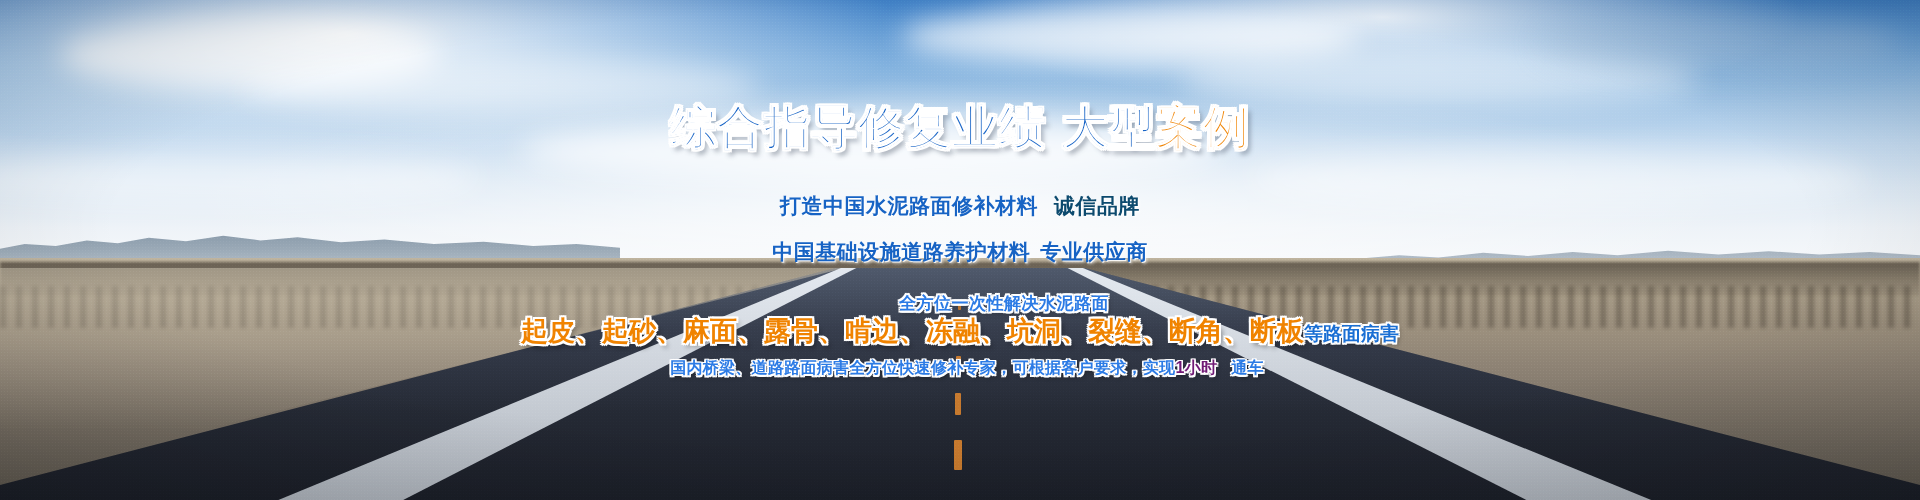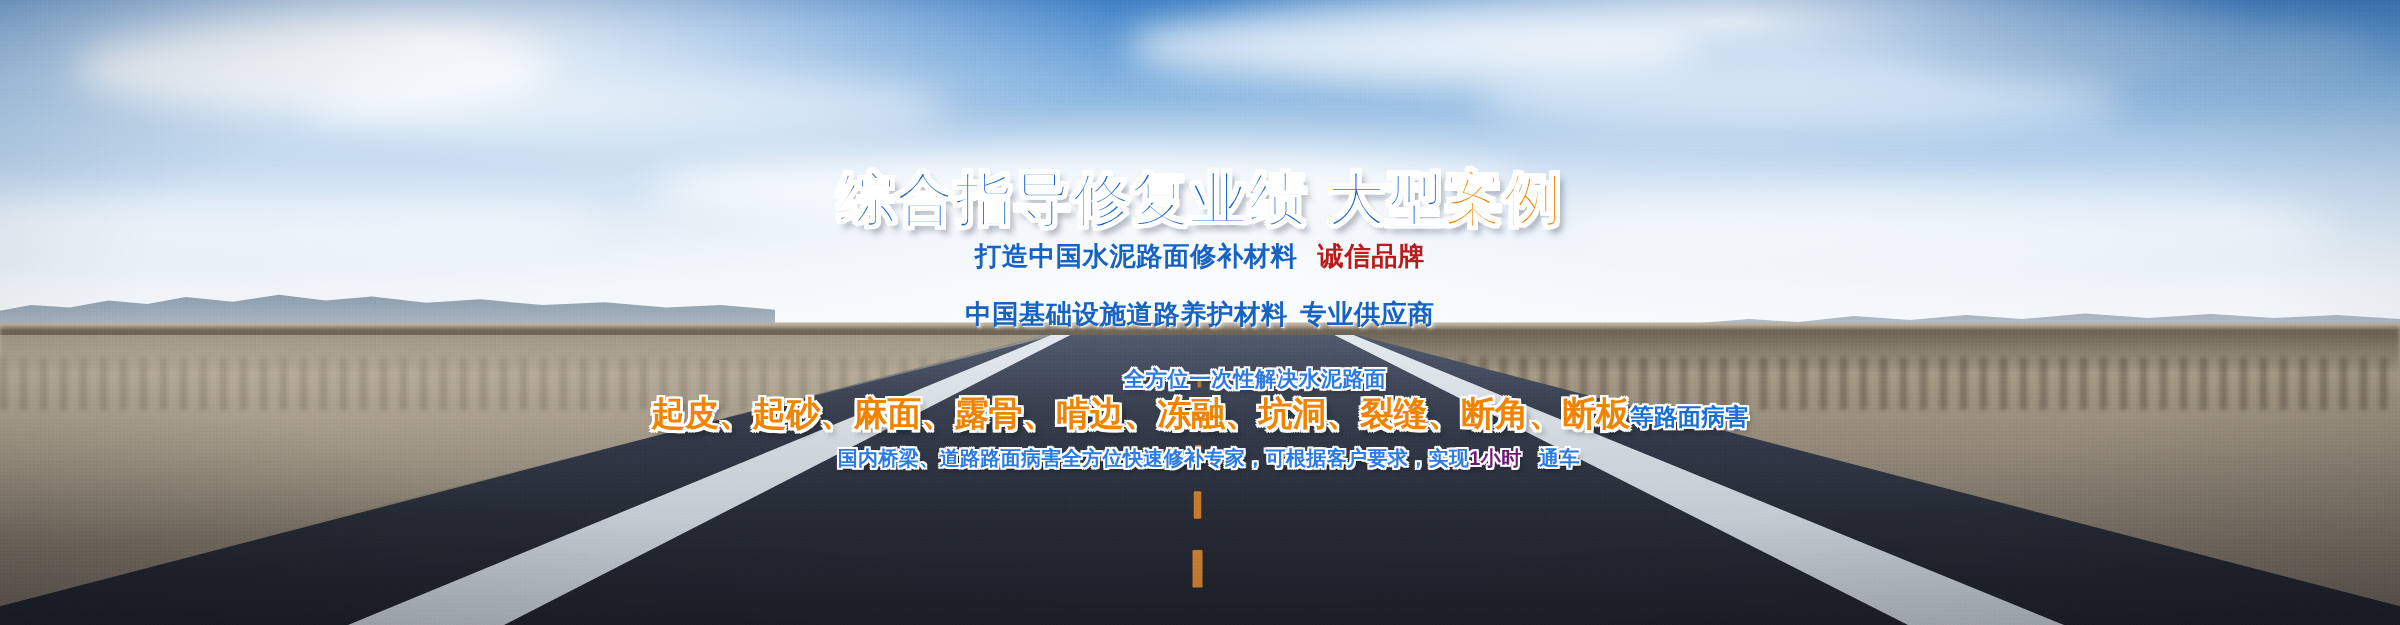--- a/index.html
+++ b/index.html
@@ -148,21 +148,21 @@
       2px 2px 0 #fff, -2px -2px 0 #fff, 2px -2px 0 #fff, -2px 2px 0 #fff,
       4px 5px 5px rgba(60,70,90,.45);
   }
   .sp{display:inline-block;width:16px;}
   .sp-s{display:inline-block;width:10px;}
 
   .sub{
     font-weight:bold;font-size:21px;letter-spacing:.5px;
   }
   .sub .b{color:#1763C4;text-shadow:1px 1px 0 rgba(255,255,255,.85),2px 2px 3px rgba(255,255,255,.6);}
-  .sub .o{color:#b91c1c;text-shadow:1px 1px 0 rgba(255,255,255,.85),2px 2px 3px rgba(255,255,255,.6);}
+  .sub .o{color:#0c4a6e;text-shadow:1px 1px 0 rgba(255,255,255,.85),2px 2px 3px rgba(255,255,255,.6);}
 
   .tag{
     font-weight:bold;font-size:17px;letter-spacing:.5px;
     color:#2C7BE5;
     text-shadow:
       1.6px 0 0 #fff,-1.6px 0 0 #fff,0 1.6px 0 #fff,0 -1.6px 0 #fff,
       1.6px 1.6px 0 #fff,-1.6px -1.6px 0 #fff,1.6px -1.6px 0 #fff,-1.6px 1.6px 0 #fff,
       2px 3px 4px rgba(0,0,0,.35);
     margin-left: 44px;
   }
@@ -239,21 +239,21 @@
   <div class="dash" style="left:956px;top:356px;width:5px;height:17px;"></div>
   <div class="dash" style="left:955px;top:393px;width:6px;height:22px;"></div>
   <div class="dash" style="left:954px;top:440px;width:8px;height:30px;"></div>
 
   <div id="halftone"></div>
   <div id="vignette"></div>
 
   <div id="content">
 
 
-    <div class="row hl" style="top:104px;margin-top:32px;">
+    <div class="row hl" style="top:104px;">
       <span class="b">综合指导修复业绩</span><span class="sp"></span><span class="b">大型</span><span class="o">案例</span>
     </div>
 
     <div class="row sub" style="top:195px;">
       <span class="b">打造中国水泥路面修补材料</span><span class="sp"></span><span class="o">诚信品牌</span>
     </div>
 
     <div class="row sub" style="top:228px;margin-top:13px;">
       <span class="b">中国基础设施道路养护材料</span><span class="sp-s"></span><span class="b">专业供应商</span>
     </div>

